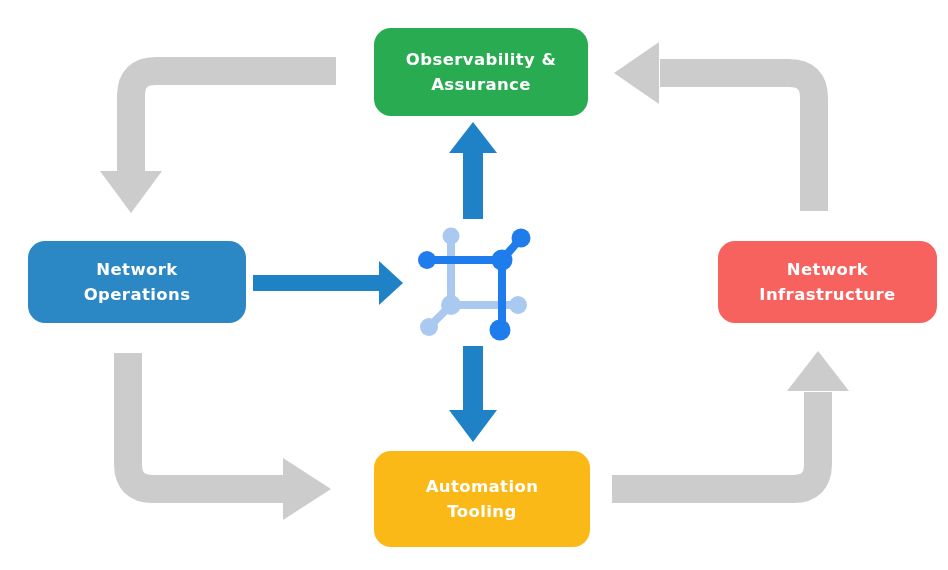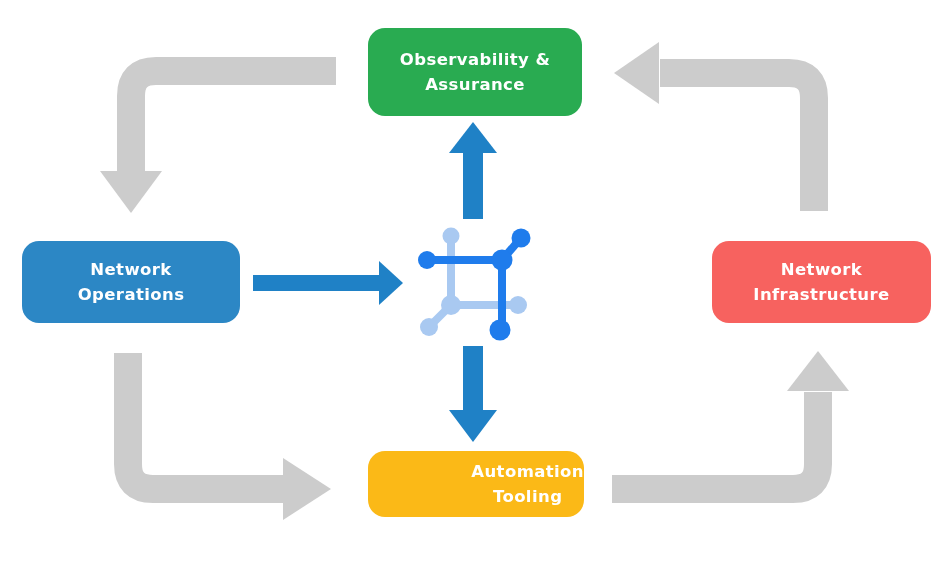--- a/index.html
+++ b/index.html
@@ -27,26 +27,27 @@
     display: flex;
     align-items: center;
     justify-content: center;
     border-radius: 17px;
     color: var(--color-label_text, #ffffff);
     font-size: 16.5px;
     font-weight: 600;
     letter-spacing: 0.4px;
     text-align: center;
     line-height: 25px;
+    margin-left: 6px;
   }
   .node-label { white-space: pre-line; }
   .node-observability { left: 368px; top: 28px;  width: 214px; height: 88px; background: var(--color-green,  #29AB51); }
   .node-operations    { left: 22px;  top: 241px; width: 218px; height: 82px; background: var(--color-blue,   #2C87C5); }
   .node-infrastructure{ left: 712px; top: 241px; width: 219px; height: 82px; background: var(--color-red,    #F7625F); }
-  .node-automation    { left: 368px; top: 451px; width: 216px; height: 66px; background: var(--color-yellow, #FBB917); justify-content: flex-end; }
+  .node-automation    { left: 368px; top: 451px; width: 216px; height: 96px; background: var(--color-yellow, #FBB917); }
 </style>
 </head>
 <body>
 
 <div class="canvas">
 
   <svg class="overlay" viewBox="0 0 948 570">
 
     <g>
 

